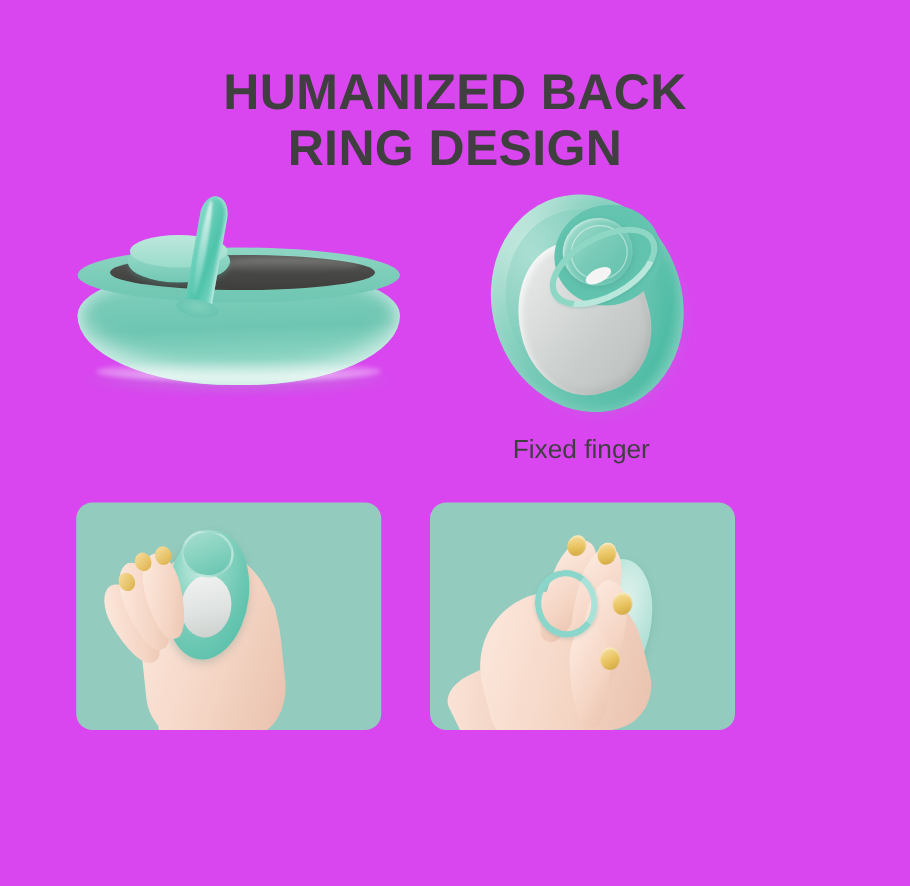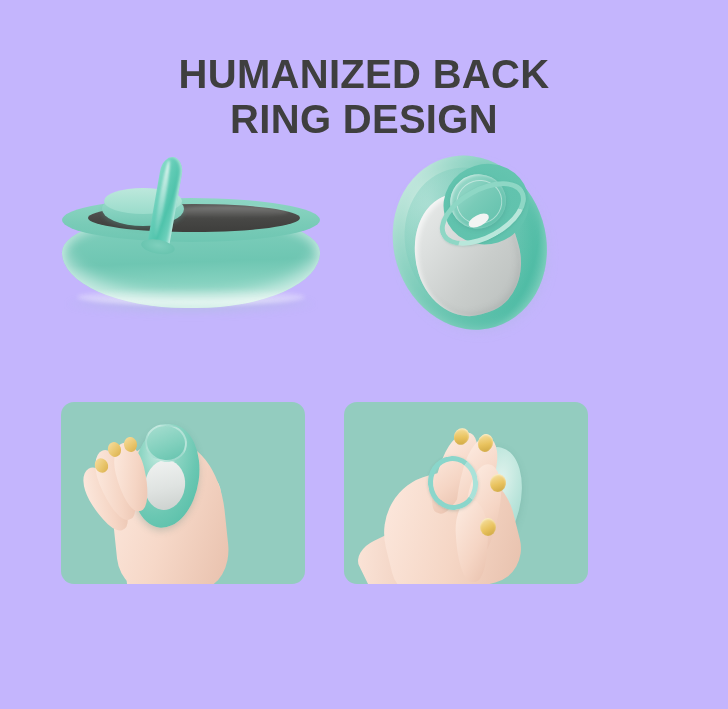--- a/index.html
+++ b/index.html
@@ -13,21 +13,21 @@
     height: 709px;
     position: relative;
     overflow: hidden;
     font-family: "Liberation Sans", sans-serif;
     -webkit-font-smoothing: antialiased;
   }
 
   .page {
     position: absolute;
     inset: 0;
-    background: #c4b5fd;
+    background: #d946ef;
   }
 
   
   .headline {
     position: absolute;
     left: 0;
     top: 52px;
     width: 728px;
     text-align: center;
     font-size: 40px;
@@ -517,20 +517,21 @@
       <div class="db-plate"></div>
       <div class="db-plate-bite"></div>
       <div class="db-pad"></div>
       <div class="db-pad-ring"></div>
       <div class="db-loop"></div>
       <div class="db-loop-gap"></div>
     </div>
   </div>
 
 
+  <div class="caption caption-right">Fixed finger</div>
 
   <div class="panels">
 
     <div class="panel panel-left">
       <div class="p1-wrist"></div>
       <div class="p1-finger p1-f4"></div>
       <div class="p1-nail p1-n4"></div>
       <div class="p1-palm"></div>
       <div class="p1-device"></div>
       <div class="p1-device-window"></div>

